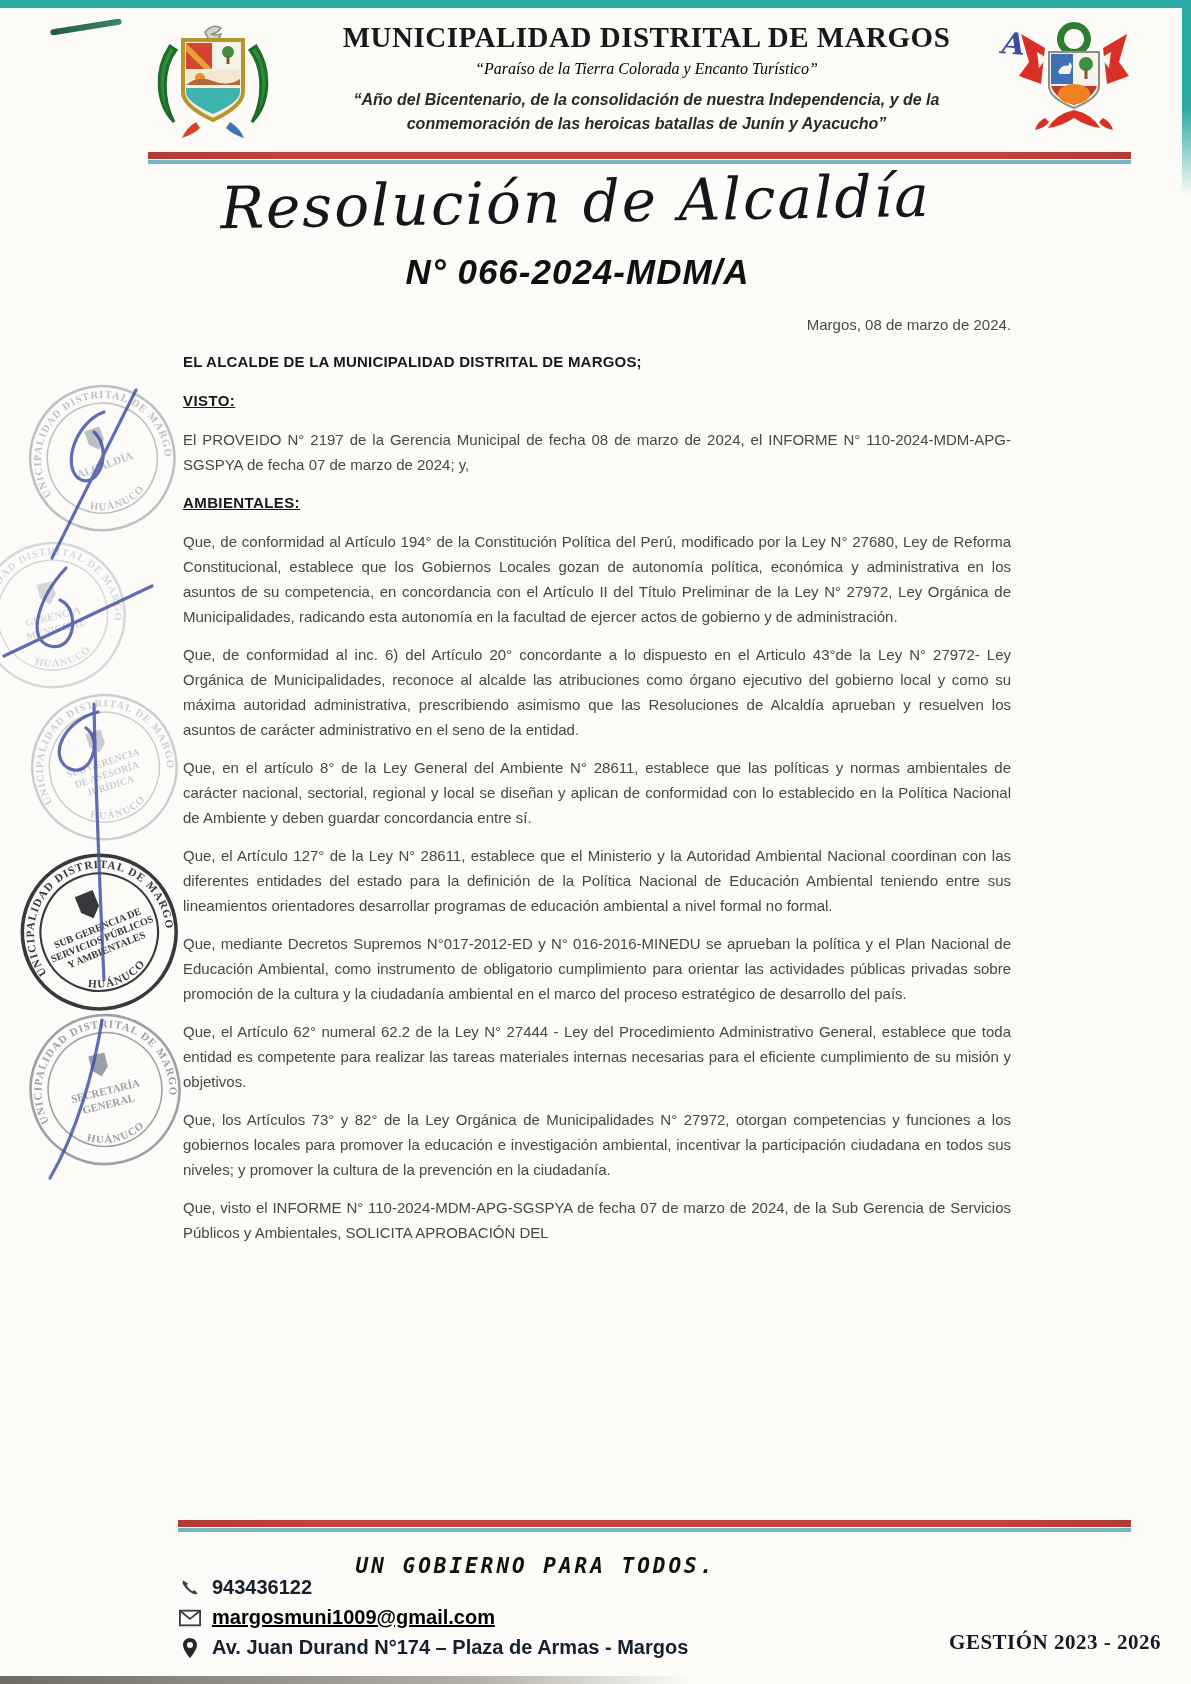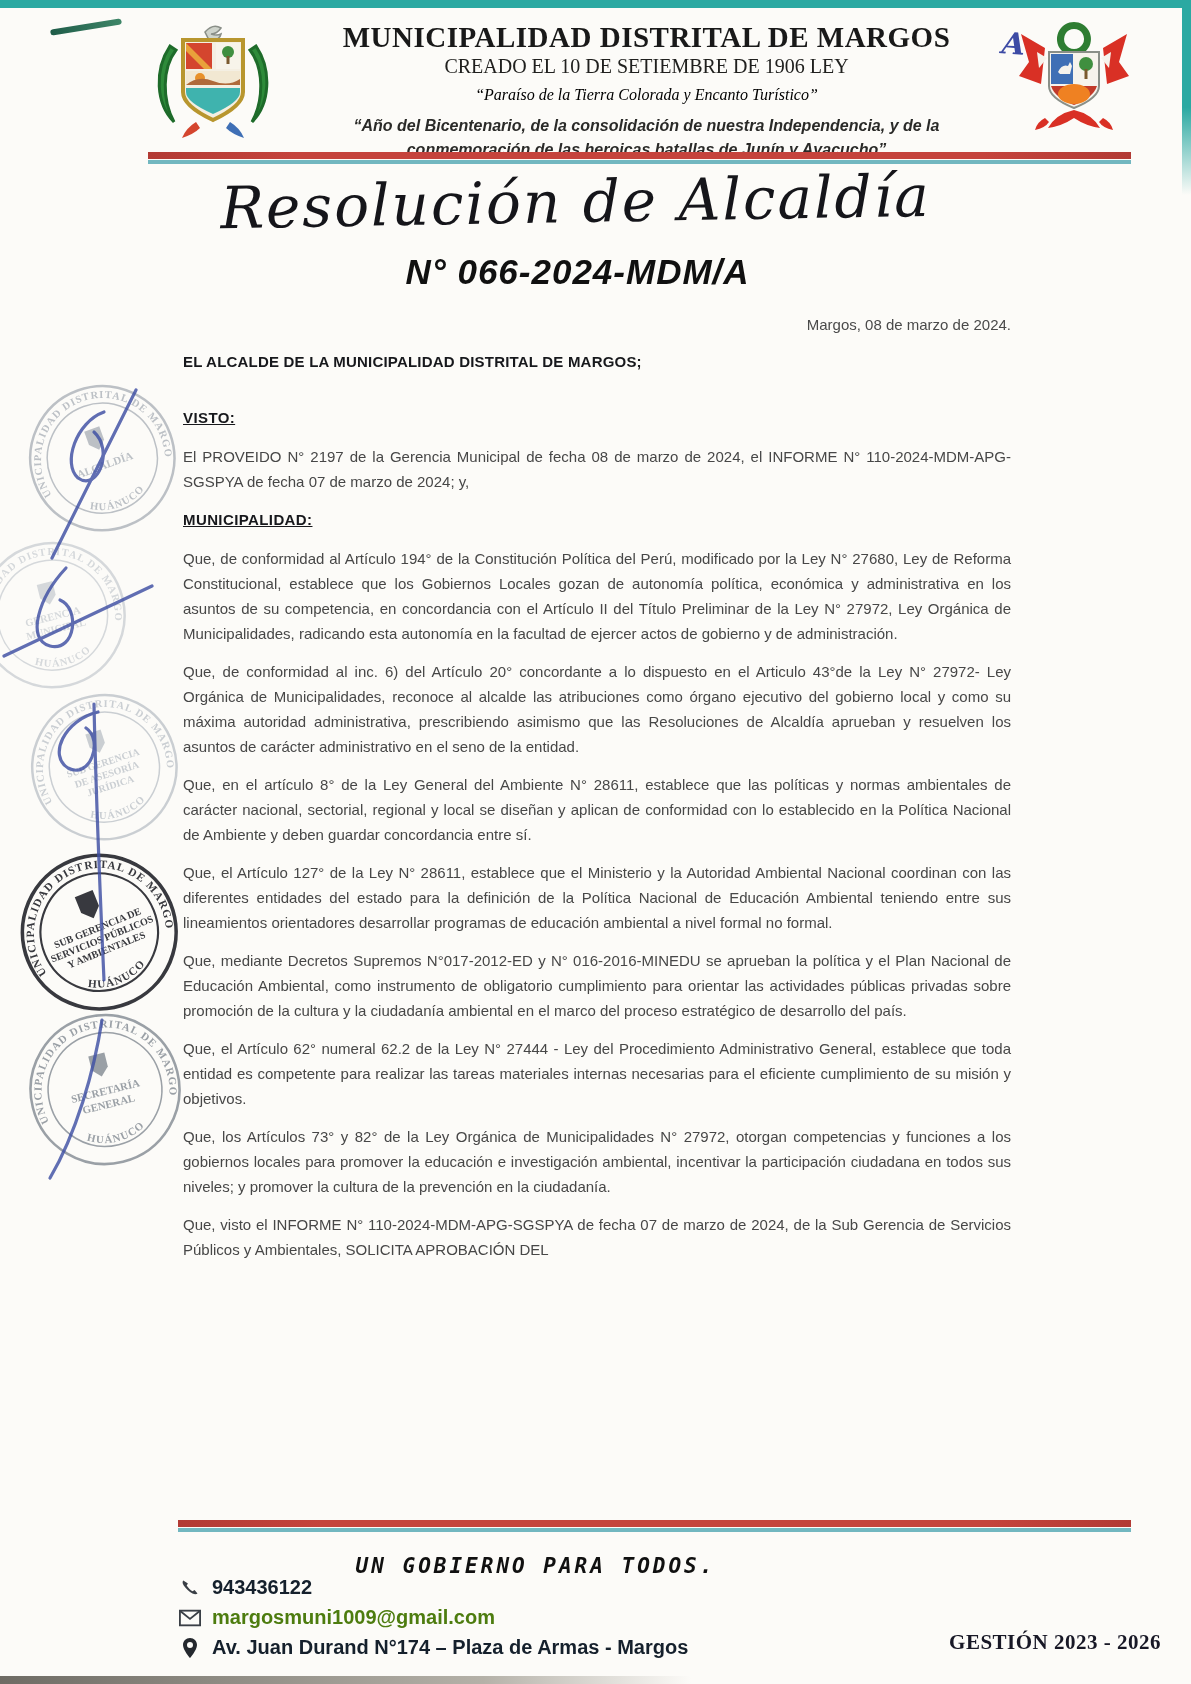--- a/index.html
+++ b/index.html
@@ -43,37 +43,37 @@
   
   .res-title{position:absolute;top:168px;left:0;right:40px;text-align:center;
     font-family:"DejaVu Serif",serif;font-style:italic;font-size:58px;color:#15151a;
     letter-spacing:2px;transform:rotate(-1deg);}
   .res-number{position:absolute;top:252px;left:0;right:60px;text-align:center;
     font-weight:bold;font-style:italic;font-size:35px;color:#101010;letter-spacing:1px;padding-left:24px;}
   
   .body-text{position:absolute;top:312px;left:183px;width:828px;
     font-size:15px;line-height:25px;text-align:justify;color:#474747;}
   .dateline{text-align:right;color:#4a4a4a;margin-bottom:12px;}
-  .addressee{font-weight:bold;color:#17181c;margin-bottom:31px;letter-spacing:.2px;}
+  .addressee{font-weight:bold;color:#17181c;margin-bottom:14px;letter-spacing:.2px;}
   .sec-label{font-weight:bold;color:#17181c;text-decoration:underline;
     letter-spacing:.4px;margin-bottom:14px;}
   .para{margin:0 0 13px 0;}
   
   .stamp{position:absolute;pointer-events:none;}
   .stamp svg{overflow:visible;}
   .stamp text{font-family:"Liberation Serif",serif;font-weight:bold;}
   .pen-overlay{position:absolute;left:0;top:372px;pointer-events:none;z-index:5;}
   
   .footer-slogan{position:absolute;top:1554px;left:0;right:120px;text-align:center;
     font-family:"DejaVu Sans Mono",monospace;font-weight:bold;font-style:italic;
     font-size:21px;letter-spacing:3px;color:#101010;}
   .contact{position:absolute;left:178px;top:1576px;font-size:20px;color:#15202c;}
   .contact-row{display:flex;align-items:center;margin-bottom:7px;font-weight:bold;}
   .contact-row .cicon{width:24px;margin-right:10px;display:inline-flex;justify-content:center;}
-  .email-link{color:#4d7c0f;font-weight:bold;cursor:pointer;}
+  .email-link{color:#000000;text-decoration:underline;font-weight:bold;cursor:pointer;}
   .gestion{position:absolute;right:30px;top:1630px;font-family:"Liberation Serif",serif;
     font-weight:bold;font-size:21px;color:#181826;letter-spacing:.5px;}
 </style>
 </head>
 <body>
 
 <div class="page">
 
   <div class="edge-top"></div>
   <div class="edge-right"></div>
@@ -96,21 +96,20 @@
         <rect x="38" y="53" width="54" height="14" fill="#f2e8d2"></rect>
         <circle cx="52" cy="60" r="5" fill="#e8912a"></circle>
         <path d="M38,67 q12,-10 27,-4 q15,6 27,-2 v6 h-54 z" fill="#b06a3a"></path>
         <path d="M38,70 h54 v4 q0,10 -27,22 q-27,-12 -27,-22 z" fill="#3fb3ae"></path>
         <path d="M48,104 q-10,6 -14,16 q12,-4 18,-10 z" fill="#d4452e"></path>
         <path d="M82,104 q10,6 14,16 q-12,-4 -18,-10 z" fill="#3f6fb5"></path>
       </svg>
     </div>
     <div class="head-text">
       <div class="head-title">MUNICIPALIDAD DISTRITAL DE MARGOS</div>
-      <div class="head-sub">CREADO EL 10 DE SETIEMBRE DE 1906 LEY</div>
       <div class="head-slogan">“Paraíso de la Tierra Colorada y Encanto Turístico”</div>
       <div class="head-motto">
         <span>“Año del Bicentenario, de la consolidación de nuestra Independencia, y de la</span><br>
         <span>conmemoración de las heroicas batallas de Junín y Ayacucho”</span>
       </div>
     </div>
     <div class="crest">
       <svg width="118" height="124" viewBox="0 0 118 124">
         <path d="M30,30 L6,16 L14,44 L4,58 L26,66 Z" fill="#d93025"></path>
         <path d="M88,30 L112,16 L104,44 L114,58 L92,66 Z" fill="#d93025"></path>
@@ -137,21 +136,21 @@
   </div>
 
   <div class="res-title">Resolución de Alcaldía</div>
   <div class="res-number">N° 066-2024-MDM/A</div>
 
   <div class="body-text">
     <div class="dateline">Margos, 08 de marzo de 2024.</div>
     <div class="addressee">EL ALCALDE DE LA MUNICIPALIDAD DISTRITAL DE MARGOS;</div>
     <div class="sec-label">VISTO:</div>
     <p class="para">El PROVEIDO N° 2197 de la Gerencia Municipal de fecha 08 de marzo de 2024, el INFORME N° 110-2024-MDM-APG-SGSPYA de fecha 07 de marzo de 2024; y,</p>
-    <div class="sec-label">MUNICIPALIDAD:</div>
+    <div class="sec-label">AMBIENTALES:</div>
     <p class="para">Que, de conformidad al Artículo 194° de la Constitución Política del Perú, modificado por la Ley N° 27680, Ley de Reforma Constitucional, establece que los Gobiernos Locales gozan de autonomía política, económica y administrativa en los asuntos de su competencia, en concordancia con el Artículo II del Título Preliminar de la Ley N° 27972, Ley Orgánica de Municipalidades, radicando esta autonomía en la facultad de ejercer actos de gobierno y de administración.</p>
     <p class="para">Que, de conformidad al inc. 6) del Artículo 20° concordante a lo dispuesto en el Articulo 43°de la Ley N° 27972- Ley Orgánica de Municipalidades, reconoce al alcalde las atribuciones como órgano ejecutivo del gobierno local y como su máxima autoridad administrativa, prescribiendo asimismo que las Resoluciones de Alcaldía aprueban y resuelven los asuntos de carácter administrativo en el seno de la entidad.</p>
     <p class="para">Que, en el artículo 8° de la Ley General del Ambiente N° 28611, establece que las políticas y normas ambientales de carácter nacional, sectorial, regional y local se diseñan y aplican de conformidad con lo establecido en la Política Nacional de Ambiente y deben guardar concordancia entre sí.</p>
     <p class="para">Que, el Artículo 127° de la Ley N° 28611, establece que el Ministerio y la Autoridad Ambiental Nacional coordinan con las diferentes entidades del estado para la definición de la Política Nacional de Educación Ambiental teniendo entre sus lineamientos orientadores desarrollar programas de educación ambiental a nivel formal no formal.</p>
     <p class="para">Que, mediante Decretos Supremos N°017-2012-ED y N° 016-2016-MINEDU se aprueban la política y el Plan Nacional de Educación Ambiental, como instrumento de obligatorio cumplimiento para orientar las actividades públicas privadas sobre promoción de la cultura y la ciudadanía ambiental en el marco del proceso estratégico de desarrollo del país.</p>
     <p class="para">Que, el Artículo 62° numeral 62.2 de la Ley N° 27444 - Ley del Procedimiento Administrativo General, establece que toda entidad es competente para realizar las tareas materiales internas necesarias para el eficiente cumplimiento de su misión y objetivos.</p>
     <p class="para">Que, los Artículos 73° y 82° de la Ley Orgánica de Municipalidades N° 27972, otorgan competencias y funciones a los gobiernos locales para promover la educación e investigación ambiental, incentivar la participación ciudadana en todos sus niveles; y promover la cultura de la prevención en la ciudadanía.</p>
     <p class="para">Que, visto el INFORME N° 110-2024-MDM-APG-SGSPYA de fecha 07 de marzo de 2024, de la Sub Gerencia de Servicios Públicos y Ambientales, SOLICITA APROBACIÓN DEL</p>
   </div>
 

